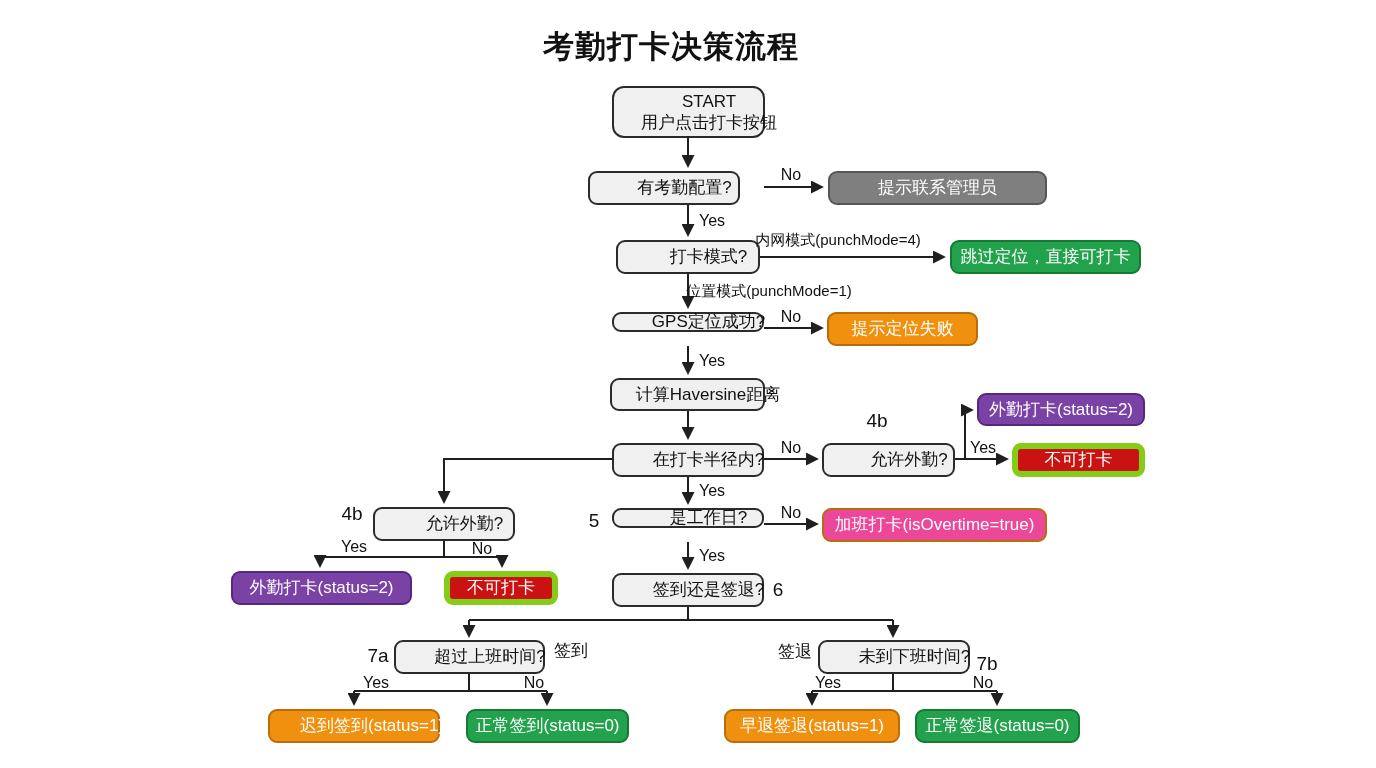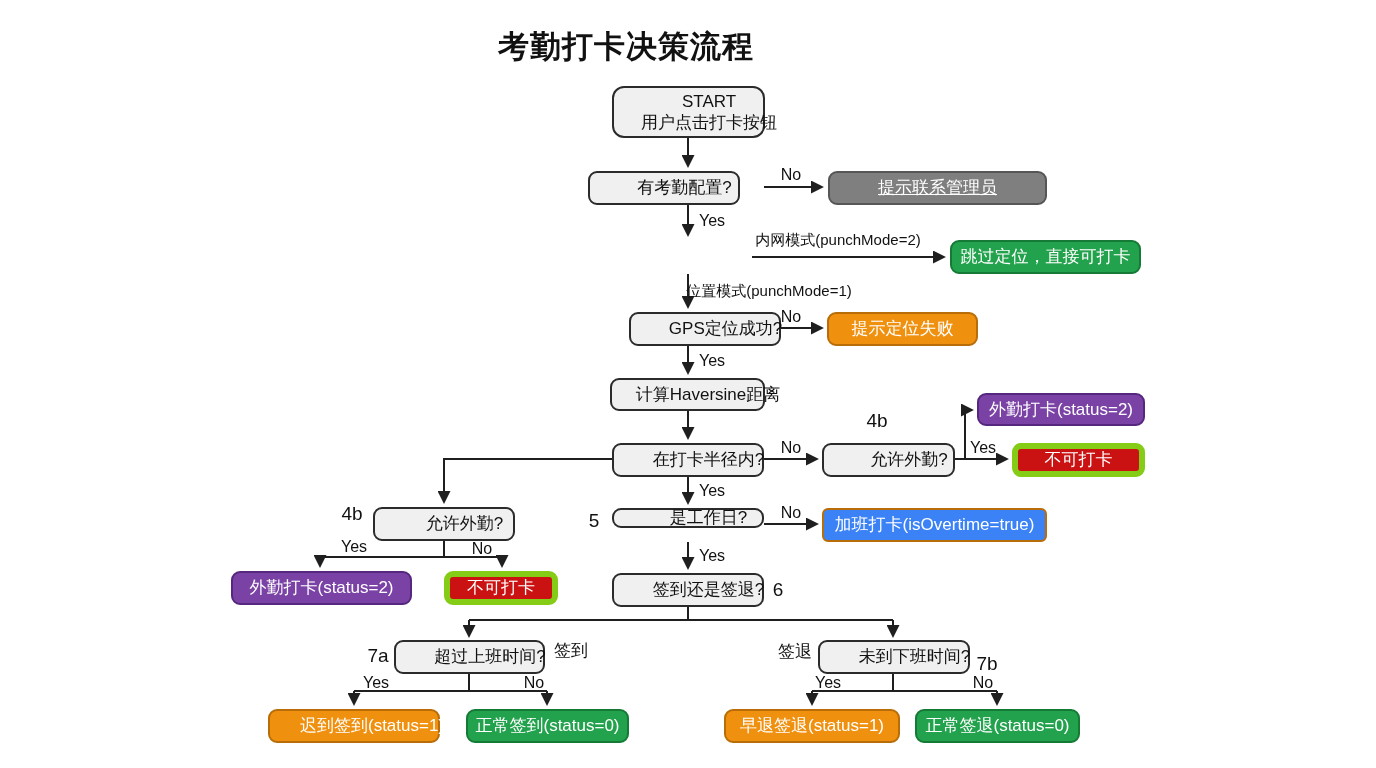--- a/index.html
+++ b/index.html
@@ -2,21 +2,21 @@
 <html><head>
 <meta charset="utf-8">
 <style>
   html,body{margin:0;padding:0;background:#ffffff;}
   .canvas{
     position:relative;width:1376px;height:768px;background:#ffffff;
     font-family:"Liberation Sans","DejaVu Sans",sans-serif;overflow:hidden;
   }
   .title{
     position:absolute;left:0;top:26px;width:1252px;text-align:center;
-    font-size:31px;font-weight:700;color:#111;letter-spacing:1px;
+    font-size:31px;font-weight:700;color:#111;letter-spacing:1px;padding-left:45px;
   }
   .edges{position:absolute;left:0;top:0;pointer-events:none;}
   .node{
     position:absolute;display:flex;align-items:center;justify-content:center;
     box-sizing:border-box;border-radius:9px;font-size:17px;color:#111;
     text-align:center;line-height:1.25;white-space:nowrap;
   }
   .proc{background:#f0f0f0;border:2px solid #2b2b2b;padding-left:41px;}
   .start{flex-direction:column;border-radius:12px;}
   .gray{background:#7f7f7f;border:2px solid #565656;color:#fff;}
@@ -81,50 +81,51 @@
       <path d="M812,691 V704" marker-end="url(#arr)"></path>
       <path d="M997,691 V704" marker-end="url(#arr)"></path>
     </g>
   </svg>
 
   <div class="node proc start" style="left:612px;top:86px;width:153px;height:52px">
     <div>START</div>
     <div>用户点击打卡按钮</div>
   </div>
   <div class="node proc" style="left:588px;top:171px;width:152px;height:34px">有考勤配置?</div>
-  <div class="node gray" style="left: 828px; top: 171px; width: 219px; height: 34px; background-color: rgb(127, 127, 127); text-decoration: underline;">提示联系管理员</div>
+  <div class="node gray" style="left: 828px; top: 171px; width: 219px; height: 34px; background-color: rgb(127, 127, 127);">提示联系管理员</div>
+  <div class="node proc" style="left:616px;top:240px;width:144px;height:34px">打卡模式?</div>
   <div class="node green" style="left: 950px; top: 240px; width: 191px; height: 34px; background-color: rgb(34, 162, 76);">跳过定位，直接可打卡</div>
-  <div class="node proc" style="left:629px;top:312px;width:152px;height:34px">GPS定位成功?</div>
+  <div class="node proc" style="left:612px;top:312px;width:152px;height:20px">GPS定位成功?</div>
   <div class="node orange" style="left: 827px; top: 312px; width: 151px; height: 34px; background-color: rgb(240, 144, 15);">提示定位失败</div>
   <div class="node proc" style="left:610px;top:378px;width:155px;height:33px">计算Haversine距离</div>
   <div class="node proc" style="left:612px;top:443px;width:152px;height:34px">在打卡半径内?</div>
 
   <div class="node proc" style="left:822px;top:443px;width:133px;height:34px">允许外勤?</div>
   <div class="node purple" style="left: 977px; top: 393px; width: 168px; height: 33px; background-color: rgb(123, 66, 166);">外勤打卡(status=2)</div>
   <div class="node red" style="left: 1012px; top: 443px; width: 133px; height: 34px; background-color: rgb(203, 18, 18);">不可打卡</div>
 
   <div class="node proc" style="left:373px;top:507px;width:142px;height:34px">允许外勤?</div>
   <div class="node purple" style="left: 231px; top: 571px; width: 181px; height: 34px; background-color: rgb(123, 66, 166);">外勤打卡(status=2)</div>
   <div class="node red" style="left: 444px; top: 571px; width: 114px; height: 34px; background-color: rgb(203, 18, 18);">不可打卡</div>
 
   <div class="node proc" style="left:612px;top:508px;width:152px;height:20px">是工作日?</div>
-  <div class="node orange" style="left: 822px; top: 508px; width: 225px; height: 34px; background-color: #3b82f6; border-radius: 6px;">加班打卡(isOvertime=true)</div>
+  <div class="node orange" style="left: 822px; top: 508px; width: 225px; height: 34px; background-color: #ec4899;">加班打卡(isOvertime=true)</div>
   <div class="node proc" style="left:612px;top:573px;width:152px;height:34px">签到还是签退?</div>
 
   <div class="node proc" style="left:394px;top:640px;width:151px;height:34px">超过上班时间?</div>
   <div class="node orange" style="left: 268px; top: 709px; width: 172px; height: 34px; background-color: rgb(240, 144, 15); padding-left: 36px;">迟到签到(status=1)</div>
   <div class="node green" style="left: 466px; top: 709px; width: 163px; height: 34px; background-color: rgb(34, 162, 76);">正常签到(status=0)</div>
 
   <div class="node proc" style="left:818px;top:640px;width:152px;height:34px">未到下班时间?</div>
   <div class="node orange" style="left: 724px; top: 709px; width: 176px; height: 34px; background-color: rgb(240, 144, 15);">早退签退(status=1)</div>
   <div class="node green" style="left: 915px; top: 709px; width: 165px; height: 34px; background-color: rgb(34, 162, 76);">正常签退(status=0)</div>
 
   <div class="elabel" style="left:791px;top:175px">No</div>
   <div class="elabel" style="left:712px;top:221px">Yes</div>
-  <div class="elabel mode" style="left:838px;top:240px">内网模式(punchMode=2)</div>
+  <div class="elabel mode" style="left:838px;top:240px">内网模式(punchMode=4)</div>
   <div class="elabel mode" style="left:769px;top:291px">位置模式(punchMode=1)</div>
   <div class="elabel" style="left:791px;top:317px">No</div>
   <div class="elabel" style="left:712px;top:361px">Yes</div>
   <div class="elabel" style="left:791px;top:448px">No</div>
   <div class="elabel" style="left:712px;top:491px">Yes</div>
   <div class="elabel" style="left:983px;top:448px">Yes</div>
   <div class="elabel" style="left:354px;top:547px">Yes</div>
   <div class="elabel" style="left:482px;top:549px">No</div>
   <div class="elabel" style="left:791px;top:513px">No</div>
   <div class="elabel" style="left:712px;top:556px">Yes</div>

